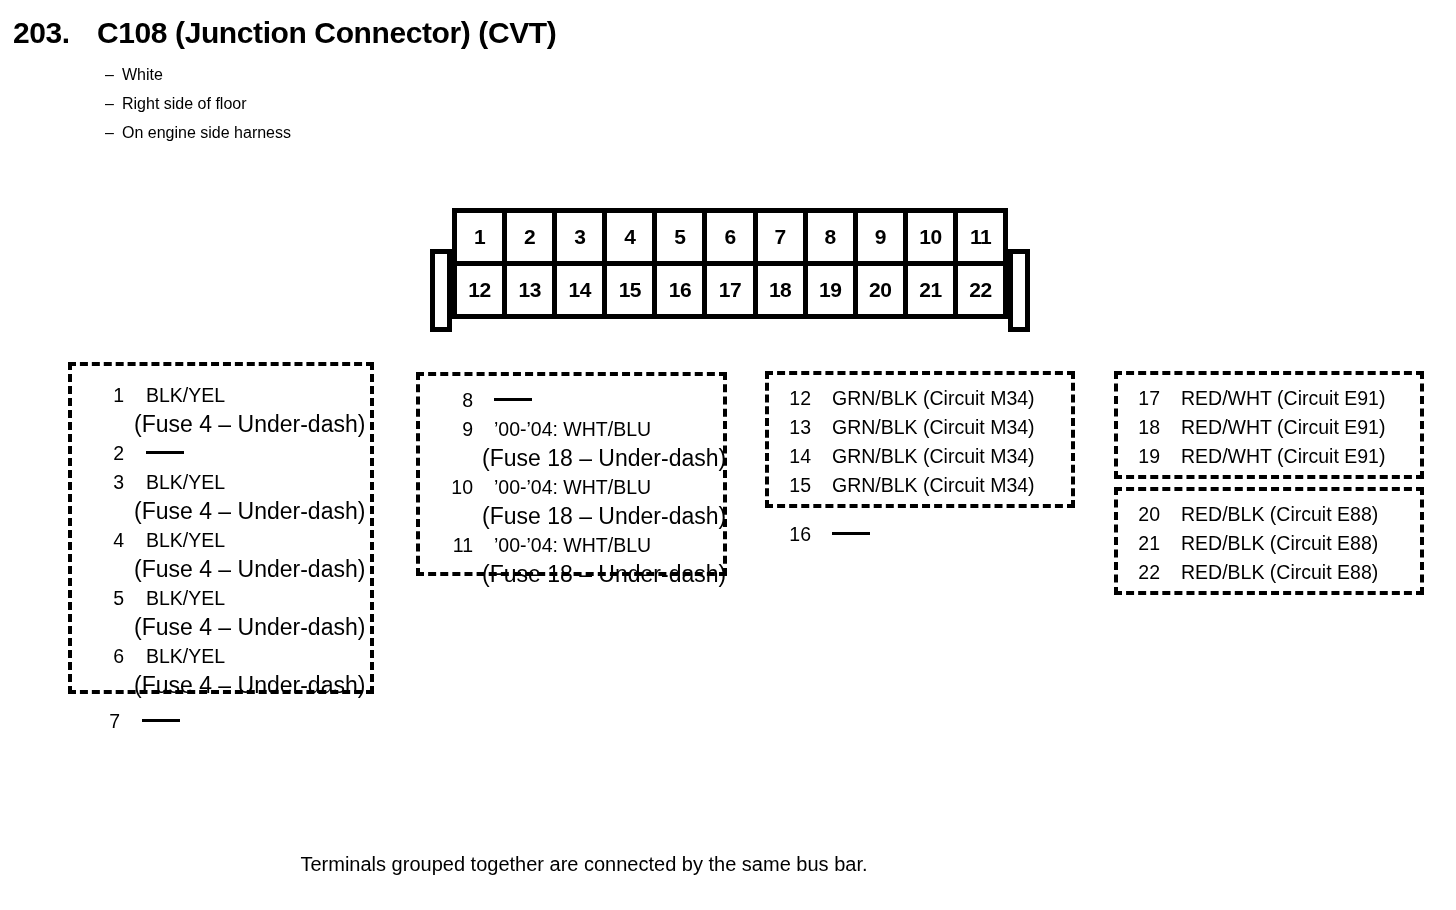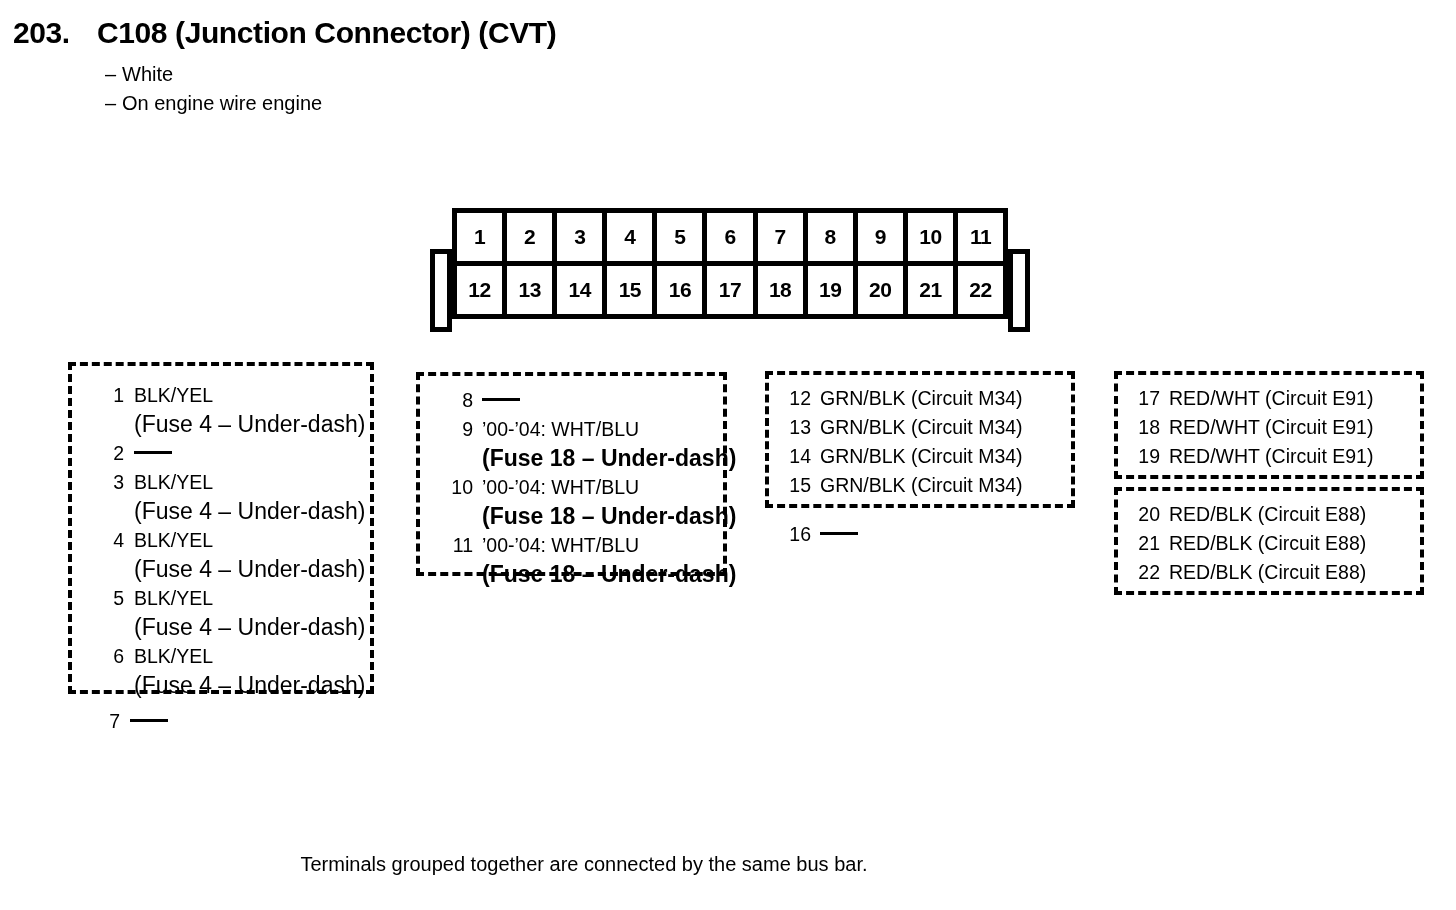--- a/index.html
+++ b/index.html
@@ -32,21 +32,21 @@
   }
   #page-title .num {
     display: inline-block;
     min-width: 84px;
   }
   #subtitle-list {
     margin-top: 12px;
     padding-left: 92px;
   }
   .subtitle-item {
-    font-size: 20px;
+    font-size: 16px;
     line-height: 29px;
     white-space: nowrap;
   }
   .subtitle-item .bullet-dash {
     display: inline-block;
     width: 17px;
   }
 
   
   #connector {
@@ -127,40 +127,41 @@
   .pin-no {
     flex: 0 0 auto;
     text-align: right;
     font-size: 19.5px;
     line-height: 29px;
   }
   .pin-desc {
     flex: 0 0 auto;
     font-size: 19.5px;
     line-height: 29px;
+    margin-left: 12px;
   }
   .pin-sub {
     font-size: 23px;
     line-height: 29px;
     white-space: nowrap;
   }
   .blank-dash {
     display: inline-block;
     width: 38px;
     height: 3px;
     background: #000;
     vertical-align: 6px;
   }
 
   
   .col-a .pin-no { width: 22px; margin-right: 10px; }
   .col-a .pin-sub { padding-left: 32px; }
 
   .col-b .pin-no { width: 30px; margin-right: 9px; }
-  .col-b .pin-sub { padding-left: 39px; font-weight: bold; }
+  .col-b .pin-sub { padding-left: 39px; }
 
   .col-c .pin-no { width: 26px; margin-right: 9px; }
   .col-d .pin-no { width: 26px; margin-right: 9px; }
 
   
   .loose-entry {
     position: absolute;
     display: flex;
     align-items: flex-start;
     font-size: 19.5px;
@@ -184,21 +185,24 @@
 
 <div id="title-block">
   <div id="page-title">
     <span class="num">203.</span><span>C108 (Junction Connector) (CVT)</span>
   </div>
   <div id="subtitle-list">
     <div class="subtitle-item">
       <span class="bullet-dash">–</span><span>White</span>
     </div>
     <div class="subtitle-item">
-      <span class="bullet-dash">–</span><span>On engine wire engine</span>
+      <span class="bullet-dash">–</span><span>Right side of floor</span>
+    </div>
+    <div class="subtitle-item">
+      <span class="bullet-dash">–</span><span>On engine side harness</span>
     </div>
   </div>
 </div>
 
 <div id="connector">
   <div id="connector-tab-left"></div>
   <div id="connector-tab-right"></div>
   <div id="connector-body">
     <div class="pin-row top" id="pin-row-top">
         <div class="pin-cell">1</div>

